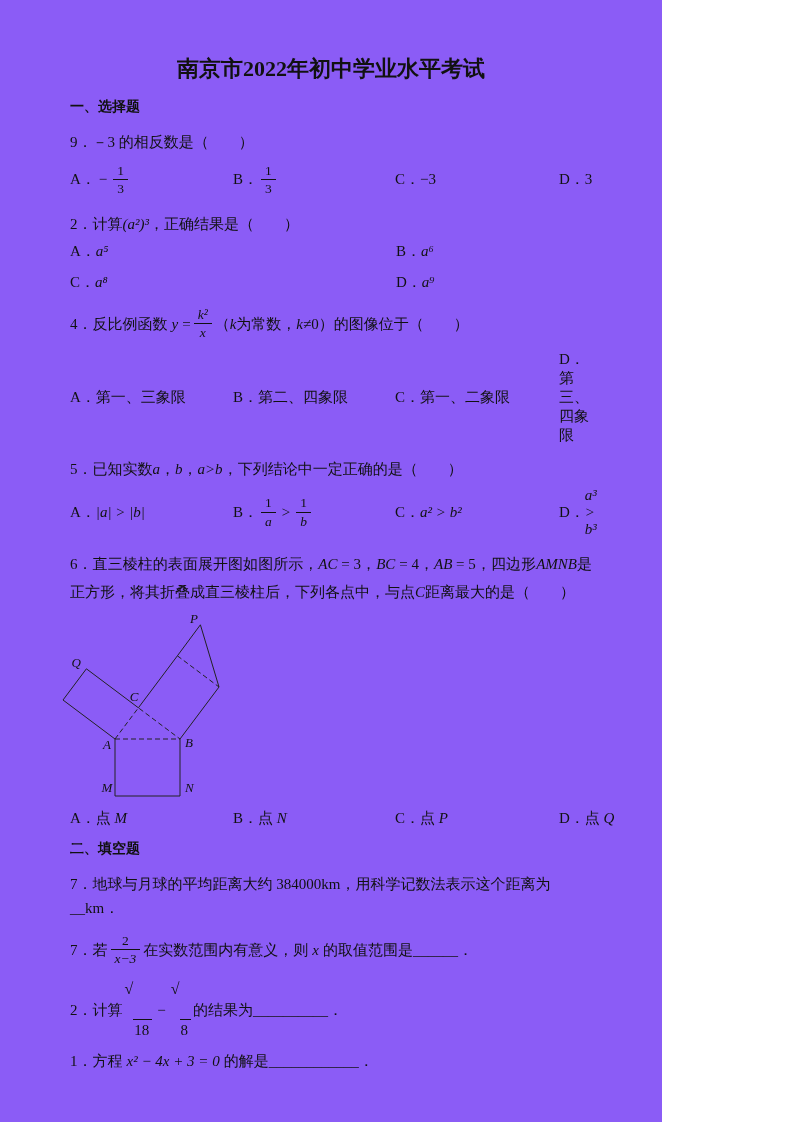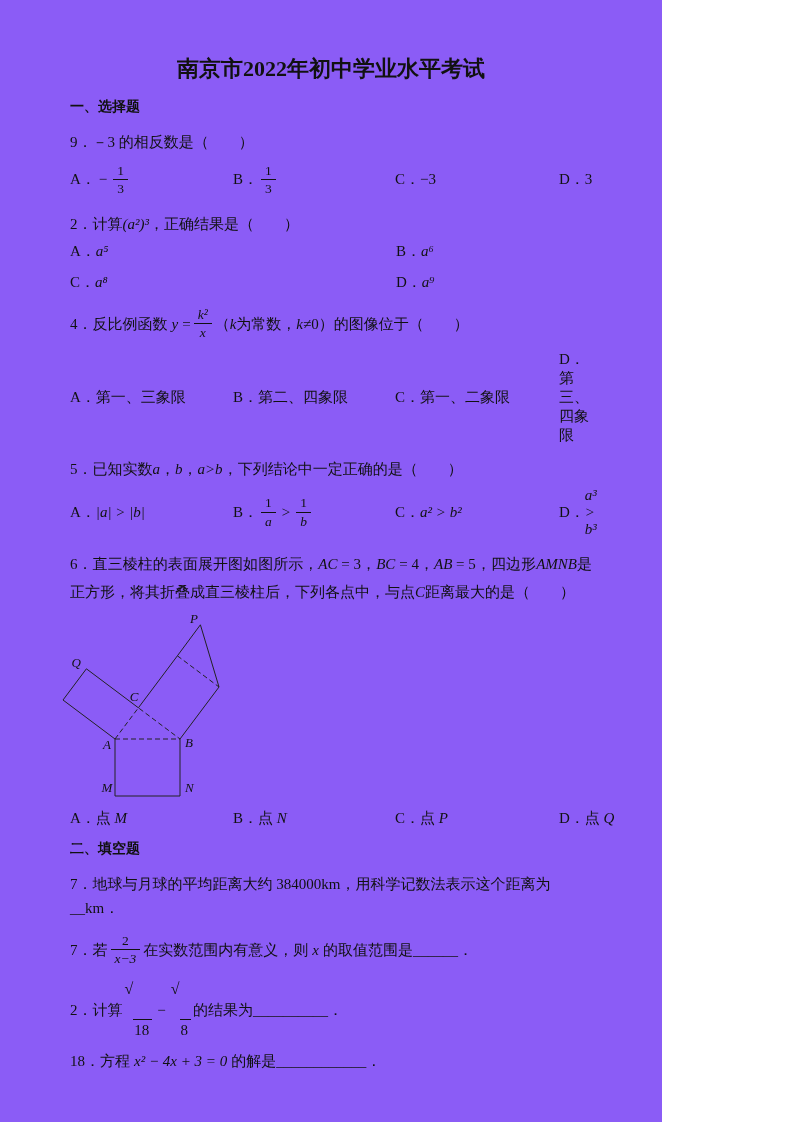--- a/index.html
+++ b/index.html
@@ -223,16 +223,16 @@
           <span class="sqrt-sign">√</span>
           <span class="sqrt-body">8</span>
         </span>
       <span>的结果为</span>
       <span class="blank-text">__________</span>
       <span>．</span>
     </div>
   </div>
 
   <div class="q">
-    <div class="stem"><span>18．方程</span><span class="mvar mpad">x² − 4x + 3 = 0</span><span>的解是</span><span class="blank-text">____________</span><span>．</span></div>
+    <div class="stem"><span>1．方程</span><span class="mvar mpad">x² − 4x + 3 = 0</span><span>的解是</span><span class="blank-text">____________</span><span>．</span></div>
   </div>
 
 </div>
 
 </body></html>

